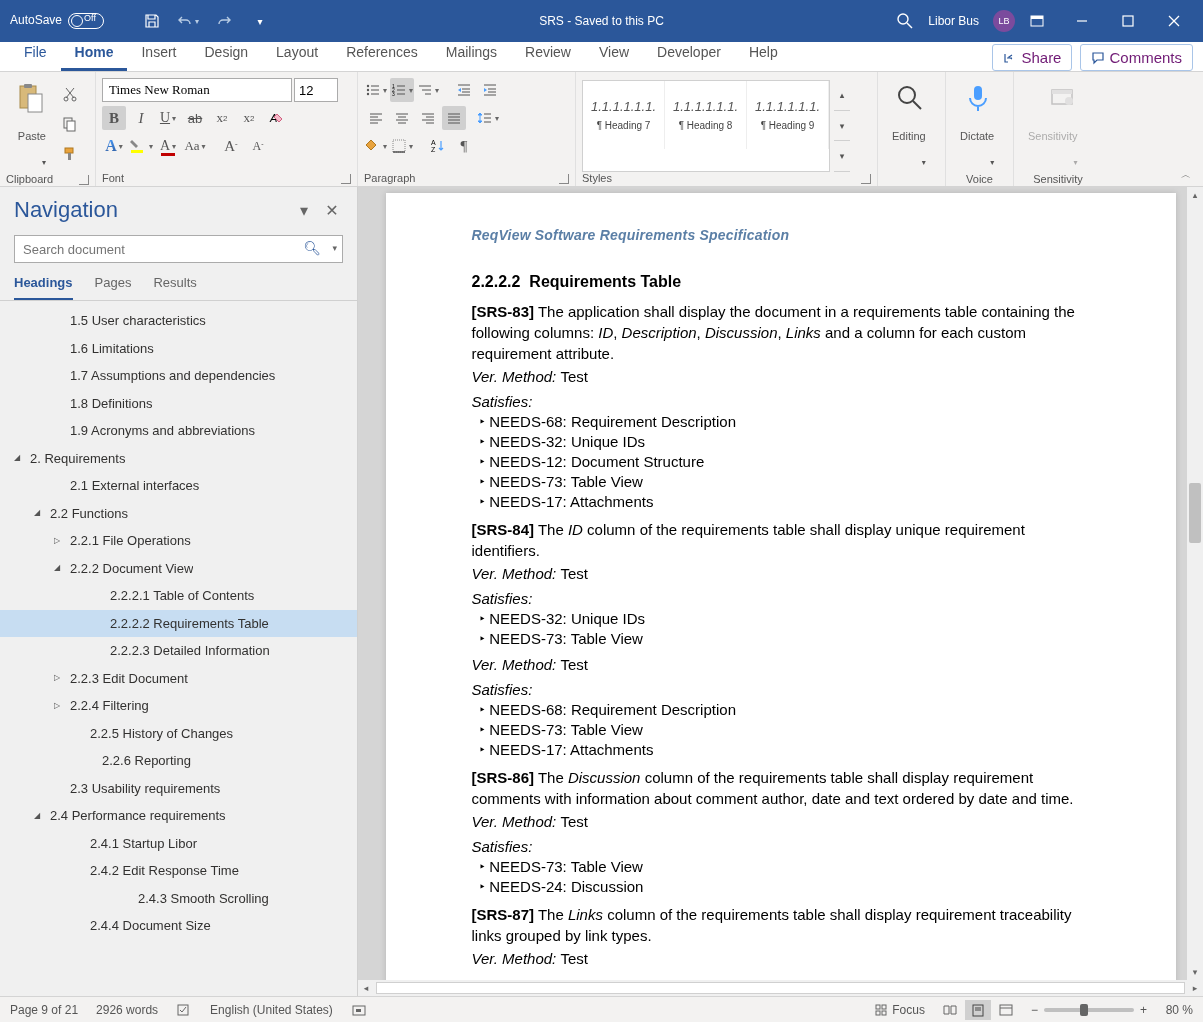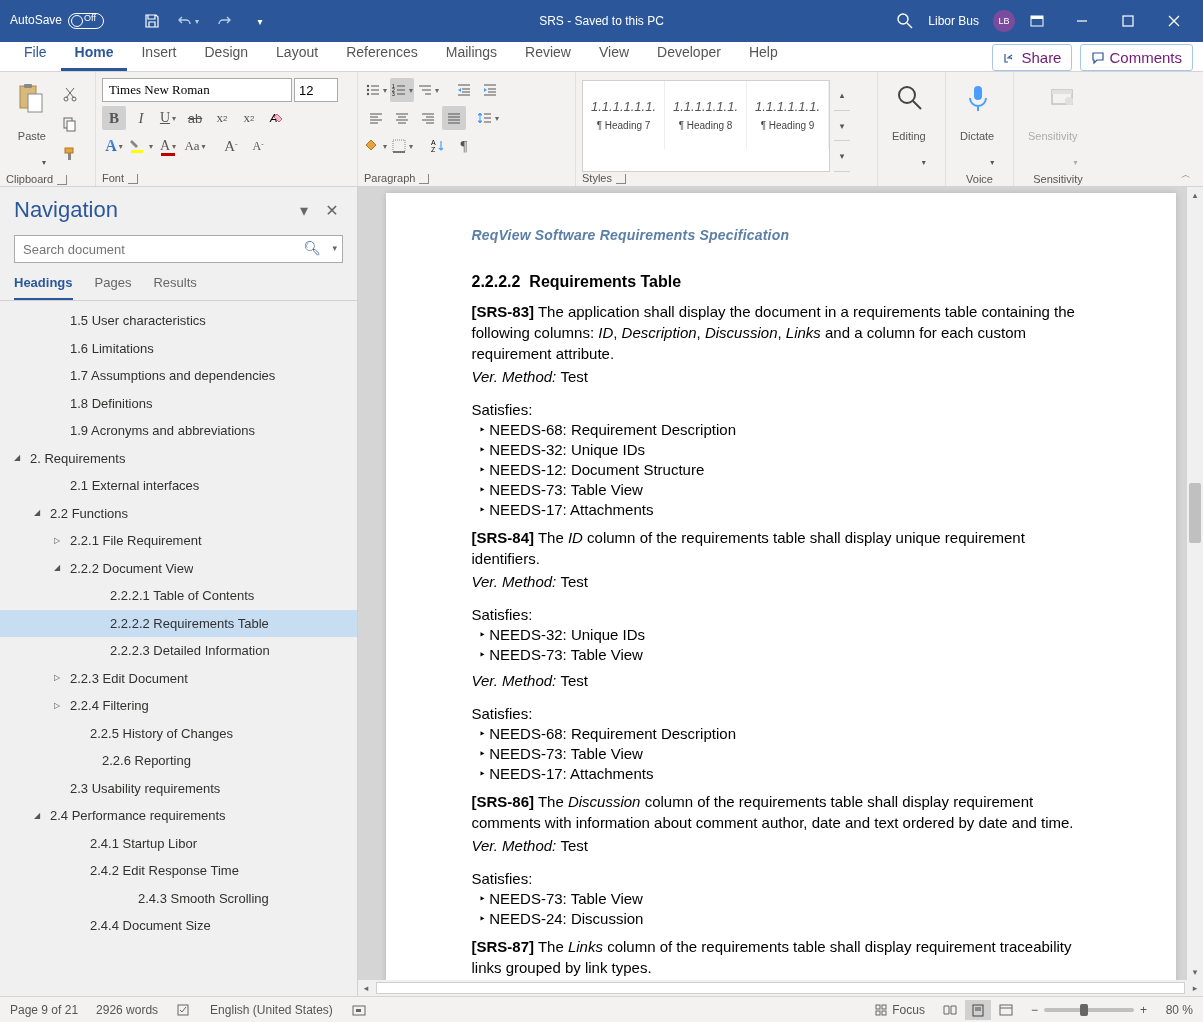--- a/index.html
+++ b/index.html
@@ -25,21 +25,21 @@
 .ribbon-tabs .tab { padding: 6px 14px 8px; cursor: pointer; }
 .ribbon-tabs .tab.file { color: #2b579a; font-weight: 400; }
 .ribbon-tabs .tab.active { color: #2b579a; border-bottom: 3px solid #2b579a; font-weight: 600; }
 .ribbon-tabs .right-btns { margin-left: auto; display: flex; gap: 8px; }
 .ribbon-tabs .btn { border: 1px solid #a9c5e8; padding: 4px 10px; border-radius: 3px; color: #701a75; font-size: 15px; display: flex; align-items: center; gap: 4px; }
 
 
 .ribbon { height: 115px; background: #f3f2f1; border-bottom: 1px solid #d4d4d4; display: flex; font-size: 11px; color: #555; position: relative; }
 .rgroup { border-right: 1px solid #e0e0e0; display: flex; flex-direction: column; padding: 4px 6px 0; position: relative; }
 .rgroup .glabel { text-align: center; padding-bottom: 2px; margin-top: auto; }
-.rgroup .glabel-row { display: flex; align-items: center; justify-content: flex-start; gap: 4px; }
+.rgroup .glabel-row { display: flex; align-items: center; justify-content: space-between; gap: 4px; }
 .launcher { width: 10px; height: 10px; border: 1px solid #888; border-left: none; border-top: none; }
 .rbody { display: flex; gap: 4px; flex: 1; }
 .vstack { display: flex; flex-direction: column; align-items: center; gap: 2px; }
 .hstack { display: flex; align-items: center; gap: 2px; }
 .icon-btn { width: 24px; height: 24px; display: flex; align-items: center; justify-content: center; border-radius: 2px; }
 .big-btn { display: flex; flex-direction: column; align-items: flex-end; padding: 6px 8px; gap: 16px; }
 .big-btn svg { width: 32px; height: 32px; }
 .split { display: flex; align-items: center; }
 .split .dd { font-size: 8px; margin-left: 2px; color: #666; }
 .font-sel { width: 190px; height: 24px; border: 1px solid #ababab; background: #fff; font-size: 13px; padding: 2px 6px; font-family: "Times New Roman"; }
@@ -74,21 +74,21 @@
 .doc-wrap { flex: 1; background: #d5d5d5; position: relative; display: flex; flex-direction: column; }
 .doc-scroll { flex: 1; overflow: auto; padding: 6px 12px 0; }
 .page { background: #fff; margin: 0 auto; width: 790px; min-height: 940px; padding: 34px 86px; font-family: "Times New Roman", serif; font-size: 15px; color: #000; box-shadow: 0 0 6px rgba(0,0,0,0.15); }
 .page .hdr { font-style: italic; color: #5b7fa6; font-size: 14px; font-weight: 600; letter-spacing: 0.2px; margin-bottom: 30px; }
 .page h4 { font-size: 16px; font-weight: 700; margin-bottom: 10px; }
 .page .req { margin-bottom: 4px; line-height: 1.4; }
 .page .req b { font-weight: 700; }
 .page .req i { font-style: italic; }
 .page .vm { font-style: italic; margin-top: 2px; }
 .page .vm .v { font-style: normal; }
-.page .sat { margin-top: 16px; }
+.page .sat { font-style: italic; margin-top: 8px; }
 .page ul.links { list-style: none; margin: 1px 0 8px 8px; }
 .page ul.links li::before { content: "‣ "; }
 .vscroll { position: absolute; right: 0; top: 0; bottom: 16px; width: 16px; background: #f0f0f0; }
 .vscroll .up, .vscroll .down { height: 16px; display: flex; align-items: center; justify-content: center; font-size: 9px; color: #666; }
 .vscroll .track { position: absolute; top: 16px; bottom: 16px; left: 0; right: 0; }
 .vscroll .thumb { position: absolute; left: 2px; right: 2px; background: #c0c0c0; border-radius: 2px; }
 .hscroll { height: 16px; background: #f0f0f0; display: flex; align-items: center; }
 .hscroll .l, .hscroll .r { width: 16px; text-align: center; font-size: 9px; color: #666; }
 .hscroll .tr { flex: 1; height: 12px; background: #fff; border: 1px solid #d0d0d0; margin: 0 2px; }
 
@@ -556,21 +556,21 @@
         </div>
         <div class="item" style="padding-left: 0px;">
           <div style="display: flex; align-items: center; padding-left: 34px;">
             <span style="width: 16px; font-size: 8px; color: rgb(85, 85, 85); transform: none;">◢</span>
             <span class="txt">2.2 Functions</span>
           </div>
         </div>
         <div class="item" style="padding-left: 0px;">
           <div style="display: flex; align-items: center; padding-left: 54px;">
             <span style="width: 16px; font-size: 8px; color: rgb(85, 85, 85);">▷</span>
-            <span class="txt">2.2.1 File Requirement</span>
+            <span class="txt">2.2.1 File Operations</span>
           </div>
         </div>
         <div class="item" style="padding-left: 0px;">
           <div style="display: flex; align-items: center; padding-left: 54px;">
             <span style="width: 16px; font-size: 8px; color: rgb(85, 85, 85); transform: none;">◢</span>
             <span class="txt">2.2.2 Document View</span>
           </div>
         </div>
         <div class="item" style="padding-left: 0px;">
           <div style="display: flex; align-items: center; padding-left: 74px;">

